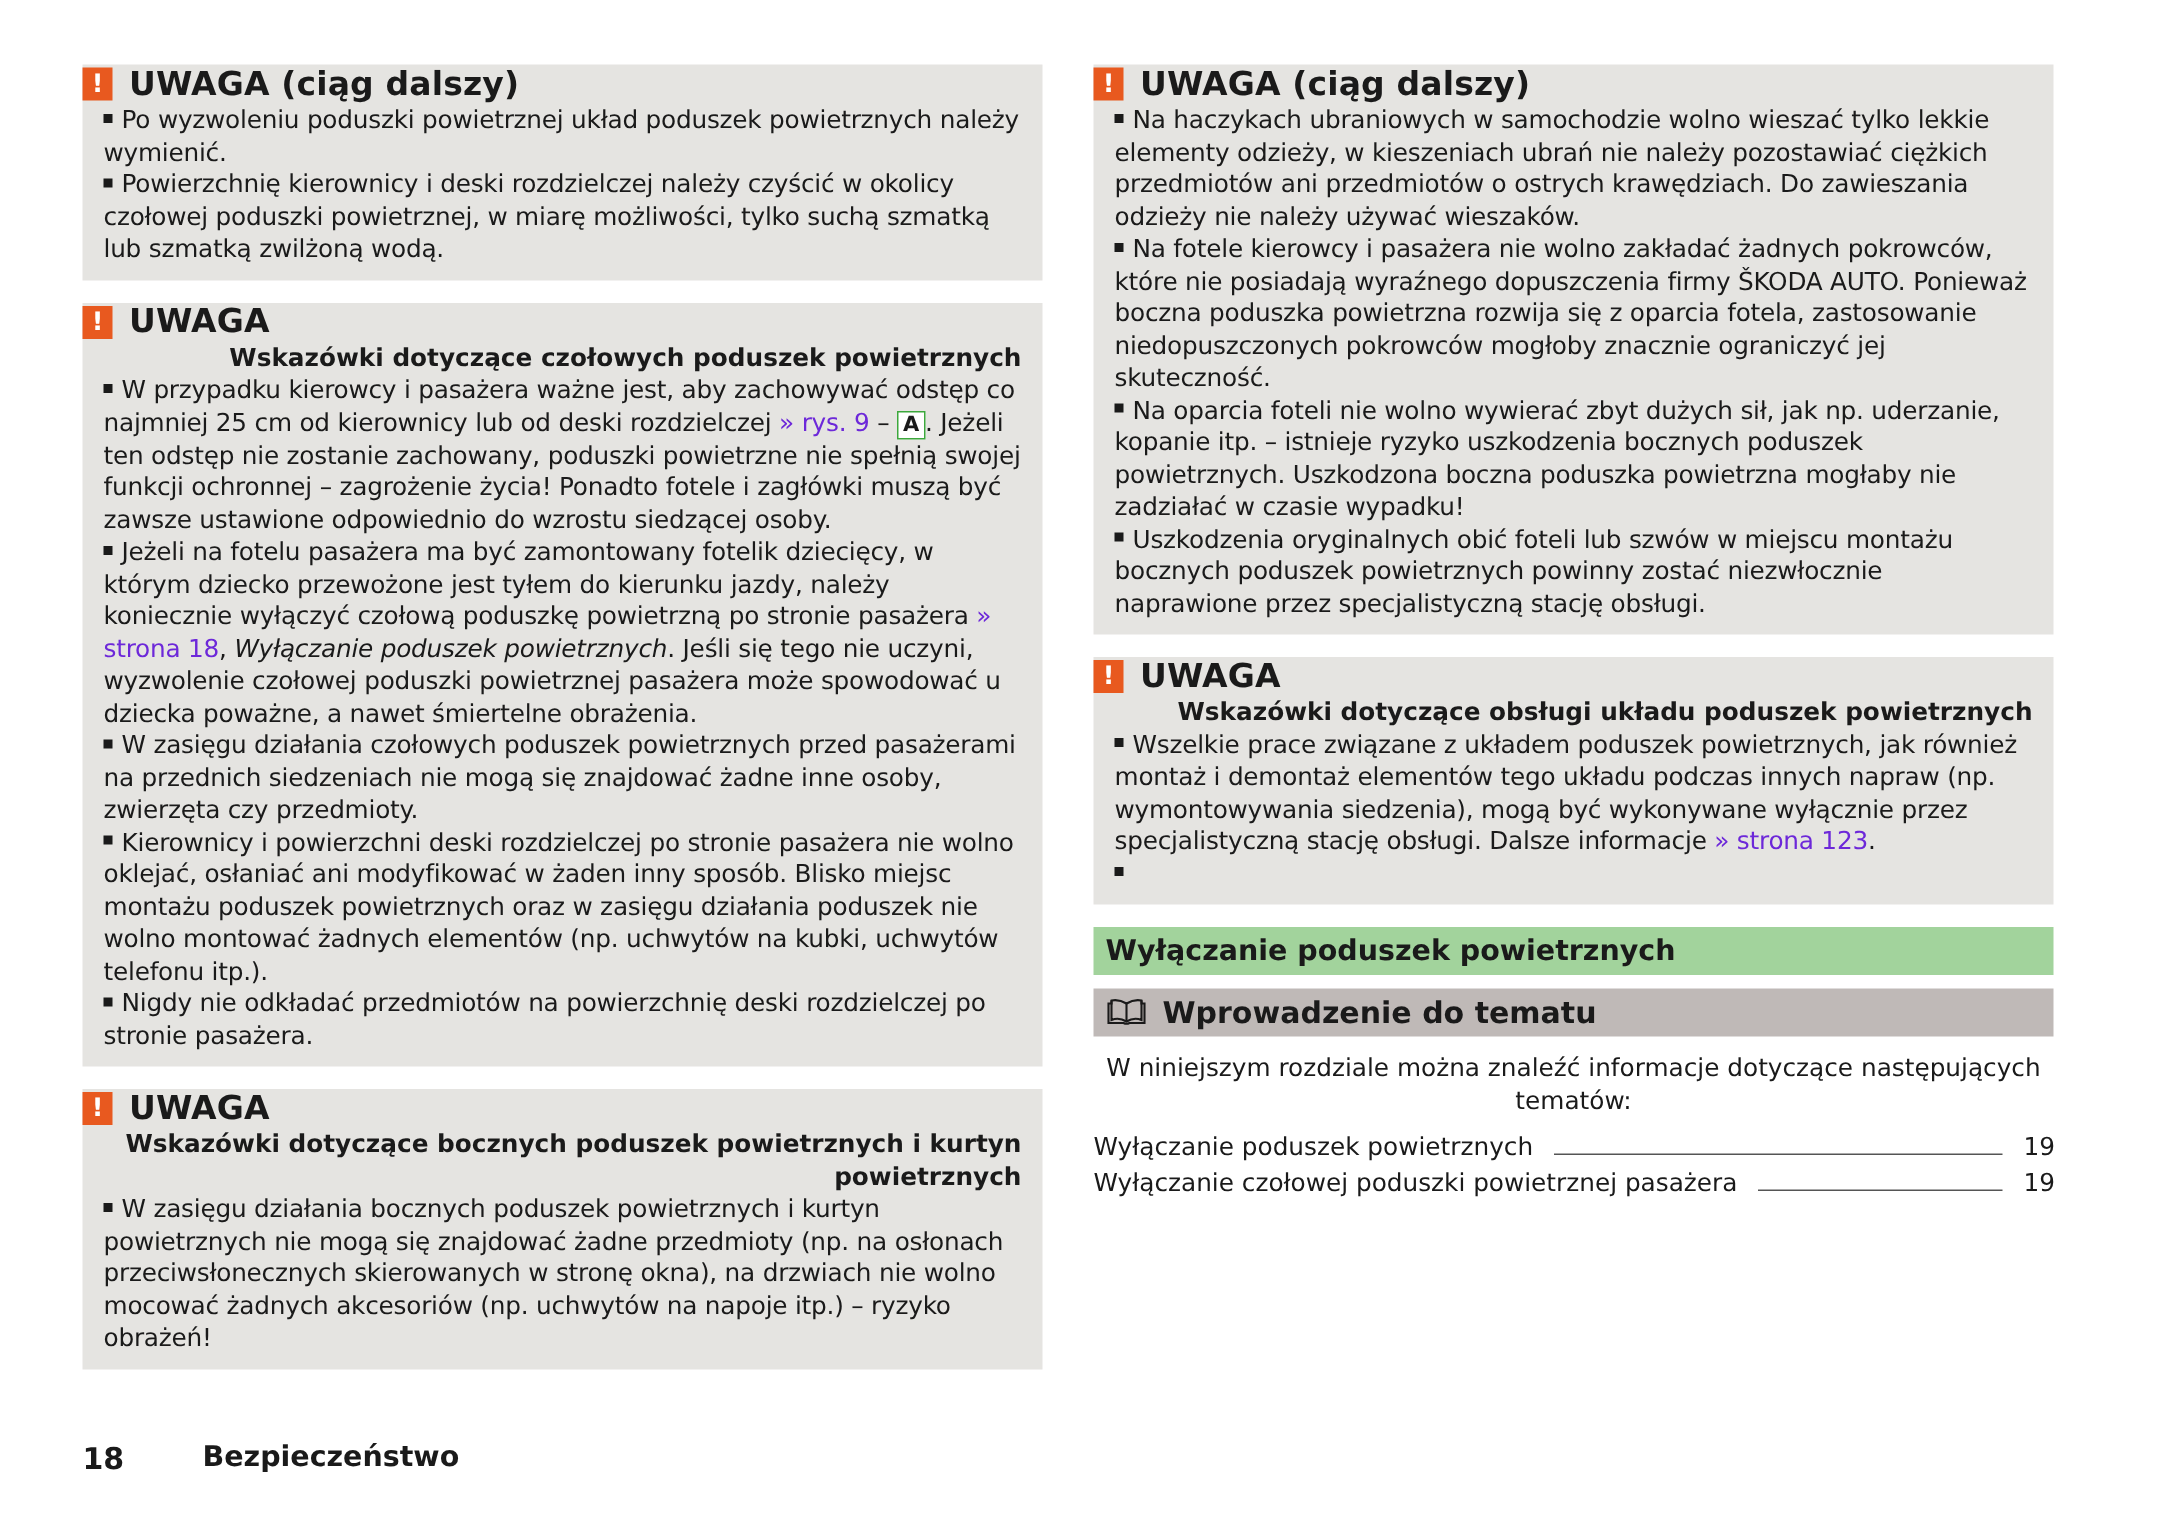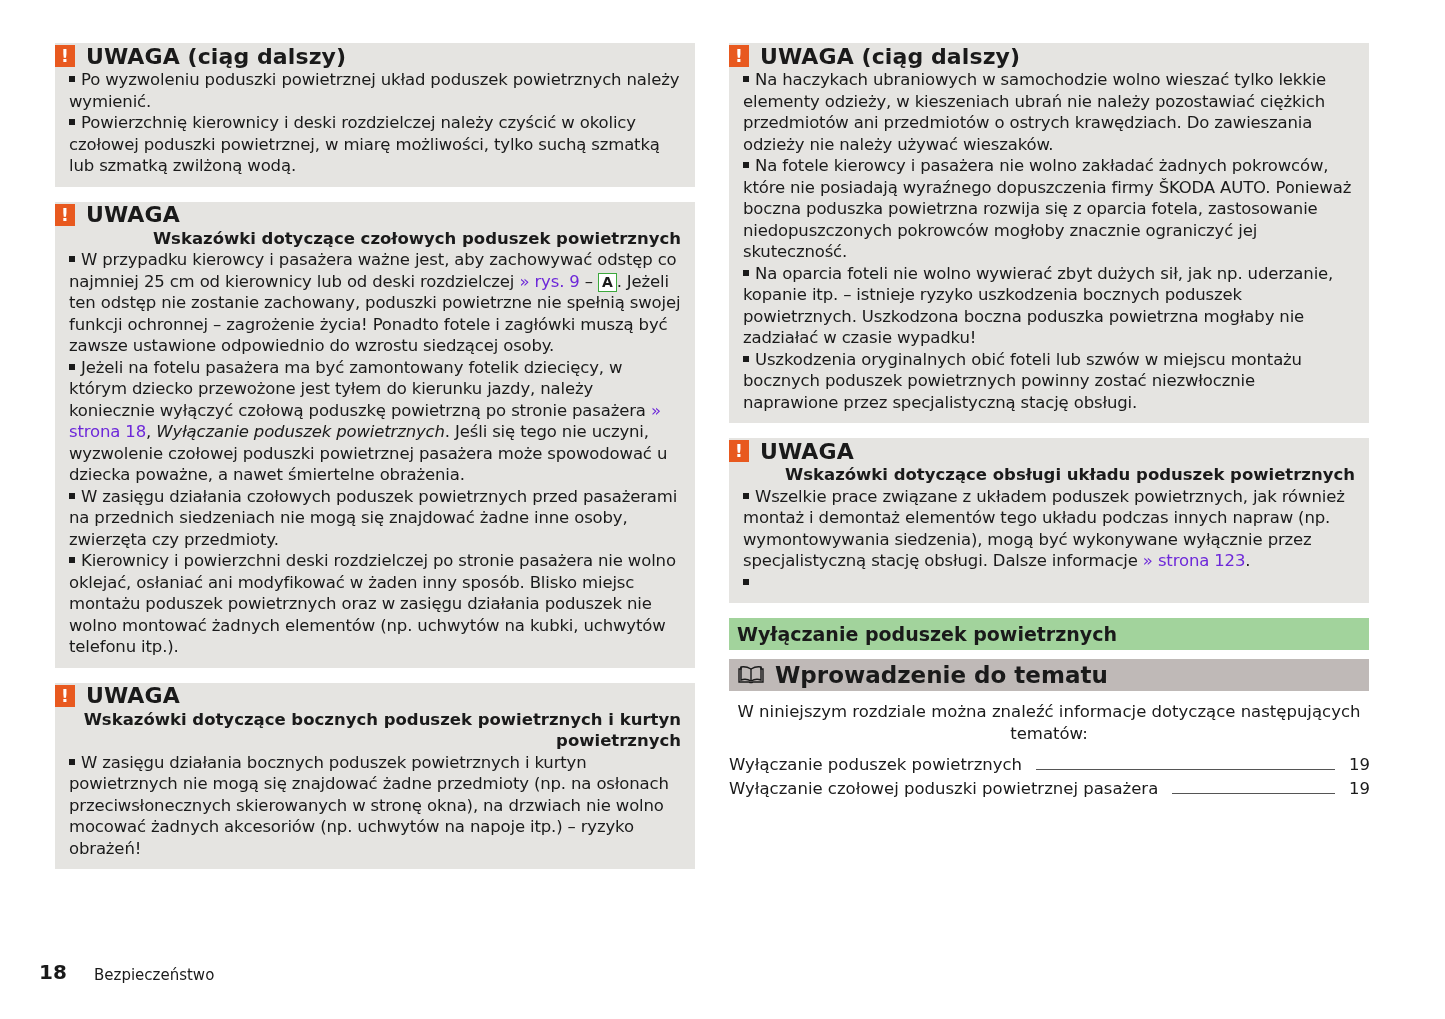--- a/index.html
+++ b/index.html
@@ -15,30 +15,30 @@
   .box-title { font-size:22px; font-weight:bold; letter-spacing:0.1px; }
   .box-subtitle { font-size:16.5px; font-weight:bold; line-height:21.5px; margin-top:0;text-align:right; }
   .para { font-size:16.5px; line-height:21.5px; letter-spacing:-0.15px; }
   .bullet { display:inline-block; width:6px; height:6px; background:#1a1a1a; margin:0 6px 3px 0; vertical-align:middle; }
   .link { color:#6d28d9; }
   .ital { font-style:italic; }
   .tagA { display:inline-block; border:1.5px solid #3ca83c; padding:0 3px; font-weight:bold; font-size:14px; line-height:17px; background:#fff; }
   .section-green { background:#a2d39c; height:32px; display:flex; align-items:center; padding-left:8px;
                    font-size:19px; font-weight:bold; margin-top:5px; }
   .section-grey { background:#bfb9b7; height:32px; display:flex; align-items:center; padding-left:8px;
-                  font-size:23px; font-weight:bold; margin-top:9px; }
+                  font-size:20px; font-weight:bold; margin-top:9px; }
   .book-icon { width:28px; height:18px; margin-right:10px; }
   .intro { font-size:16.5px; line-height:21.5px; margin-top:10px;text-align:center; }
   .toc { margin-top:9px; }
   .toc-row { display:flex; align-items:flex-end; font-size:16.5px; line-height:24px; }
   .toc-dots { flex:1; border-bottom:1px solid #555; margin:0 14px 7px 14px; }
   .toc-page { width:20px; text-align:left; }
-  .footer { position:absolute; left:39px; top:960px; display:flex; align-items:flex-end; }
+  .footer { position:absolute; left:55px; top:960px; display:flex; align-items:flex-start; }
   .footer-num { font-size:20px; font-weight:bold; width:55px; }
-  .footer-title { font-size:15px; font-weight:normal; }
+  .footer-title { font-size:19px; font-weight:bold;margin-left:25px; }
 </style>
 </head>
 <body>
 
 <div class="col col-left">
 
   <div class="box">
     <div class="box-head">
       <span class="warn-icon">!</span>
       <span class="box-title">UWAGA (ciąg dalszy)</span>
@@ -50,20 +50,21 @@
   <div class="box">
     <div class="box-head">
       <span class="warn-icon">!</span>
       <span class="box-title">UWAGA</span>
     </div>
     <div class="box-subtitle">Wskazówki dotyczące czołowych poduszek powietrznych</div>
     <div class="para"><span class="bullet"></span><span>W przypadku kierowcy i pasażera ważne jest, aby zachowywać odstęp co najmniej 25 cm od kierownicy lub od deski rozdzielczej </span><span class="link">» rys. 9</span><span> – </span><span class="tagA">A</span><span>. Jeżeli ten odstęp nie zostanie zachowany, poduszki powietrzne nie spełnią swojej funkcji ochronnej – zagrożenie życia! Ponadto fotele i zagłówki muszą być zawsze ustawione odpowiednio do wzrostu siedzącej osoby.</span></div>
     <div class="para"><span class="bullet"></span><span>Jeżeli na fotelu pasażera ma być zamontowany fotelik dziecięcy, w którym dziecko przewożone jest tyłem do kierunku jazdy, należy koniecznie wyłączyć czołową poduszkę powietrzną po stronie pasażera </span><span class="link">» strona 18</span><span>, </span><span class="ital">Wyłączanie poduszek powietrznych</span><span>. Jeśli się tego nie uczyni, wyzwolenie czołowej poduszki powietrznej pasażera może spowodować u dziecka poważne, a nawet śmiertelne obrażenia.</span></div>
     <div class="para"><span class="bullet"></span><span>W zasięgu działania czołowych poduszek powietrznych przed pasażerami na przednich siedzeniach nie mogą się znajdować żadne inne osoby, zwierzęta czy przedmioty.</span></div>
     <div class="para"><span class="bullet"></span><span>Kierownicy i powierzchni deski rozdzielczej po stronie pasażera nie wolno oklejać, osłaniać ani modyfikować w żaden inny sposób. Blisko miejsc montażu poduszek powietrznych oraz w zasięgu działania poduszek nie wolno montować żadnych elementów (np. uchwytów na kubki, uchwytów telefonu itp.).</span></div>
+    <div class="para"><span class="bullet"></span><span>Nigdy nie odkładać przedmiotów na powierzchnię deski rozdzielczej po stronie pasażera.</span></div>
   </div>
 
   <div class="box">
     <div class="box-head">
       <span class="warn-icon">!</span>
       <span class="box-title">UWAGA</span>
     </div>
     <div class="box-subtitle">Wskazówki dotyczące bocznych poduszek powietrznych i kurtyn powietrznych</div>
     <div class="para"><span class="bullet"></span><span>W zasięgu działania bocznych poduszek powietrznych i kurtyn powietrznych nie mogą się znajdować żadne przedmioty (np. na osłonach przeciwsłonecznych skierowanych w stronę okna), na drzwiach nie wolno mocować żadnych akcesoriów (np. uchwytów na napoje itp.) – ryzyko obrażeń!</span></div>
   </div>

